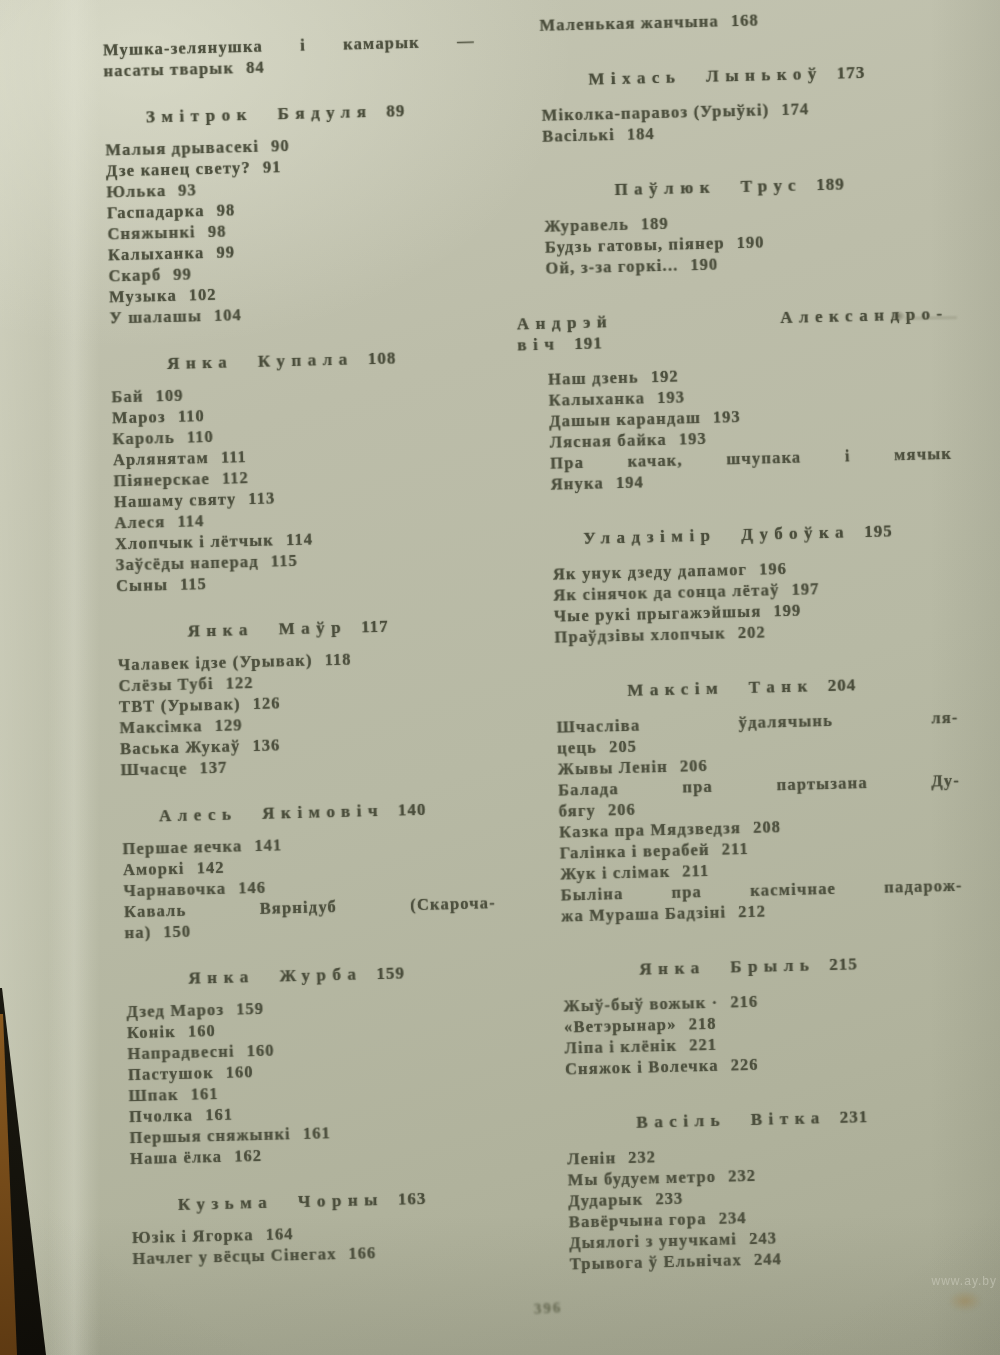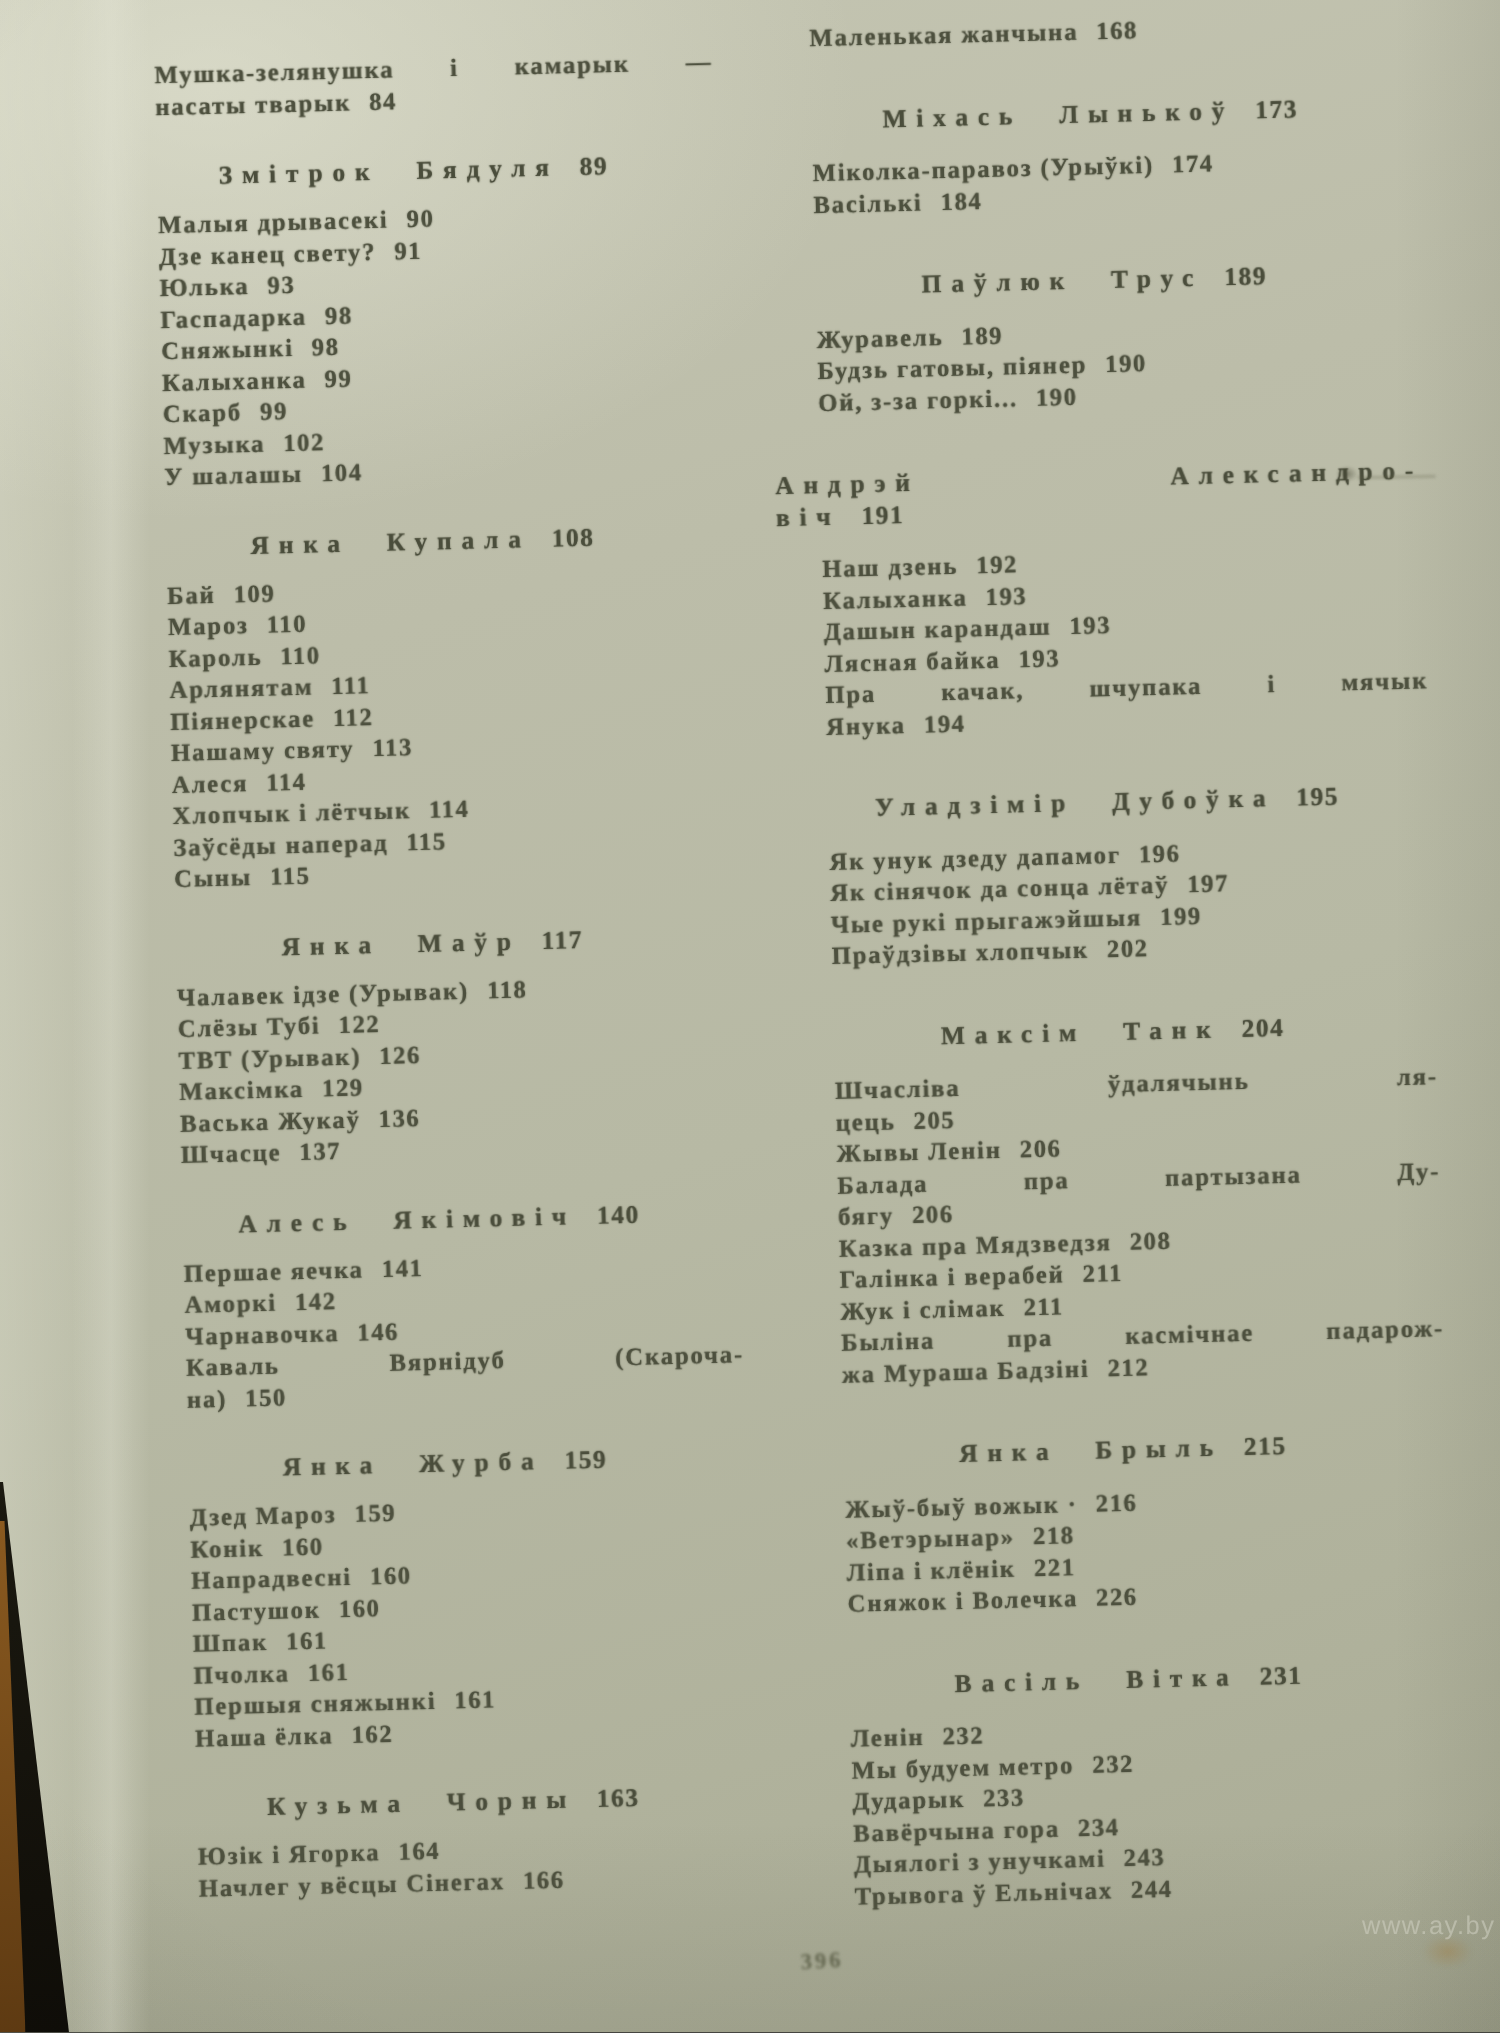--- a/index.html
+++ b/index.html
@@ -41,21 +41,21 @@
   .edge-brown{position:absolute;left:0;top:1014px;width:20px;height:341px;z-index:6;
     clip-path:polygon(0 0,3px 0,17px 100%,0 100%);
     background:linear-gradient(#8a5a20,#5e3a12);}
   .mark-ink{position:absolute;left:890px;top:310px;width:16px;height:12px;border-radius:50%;
     background:radial-gradient(rgba(70,70,52,0.5),rgba(70,70,52,0) 65%);filter:blur(0.6px);}
   .mark-line{position:absolute;left:905px;top:317px;width:52px;height:2px;
     background:rgba(90,90,70,0.28);filter:blur(1px);transform:rotate(-1deg);}
   .stain{position:absolute;left:948px;top:1290px;width:34px;height:22px;border-radius:50%;
     background:radial-gradient(rgba(162,116,44,0.32),rgba(162,116,44,0) 70%);filter:blur(1.5px);}
   .watermark{position:absolute;right:3px;top:1274px;z-index:8;
-    font-family:"Liberation Sans","DejaVu Sans",sans-serif;font-size:17px;letter-spacing:1px;
+    font-family:"Liberation Sans","DejaVu Sans",sans-serif;font-size:12px;letter-spacing:1px;
     color:#d2d2c4;opacity:0.55;filter:blur(0.4px);}
 </style>
 </head>
 <body>
 
 <div class="photo">
   <div class="crease"></div>
 
   <div class="tilt">
     <div class="ink col col-left">

